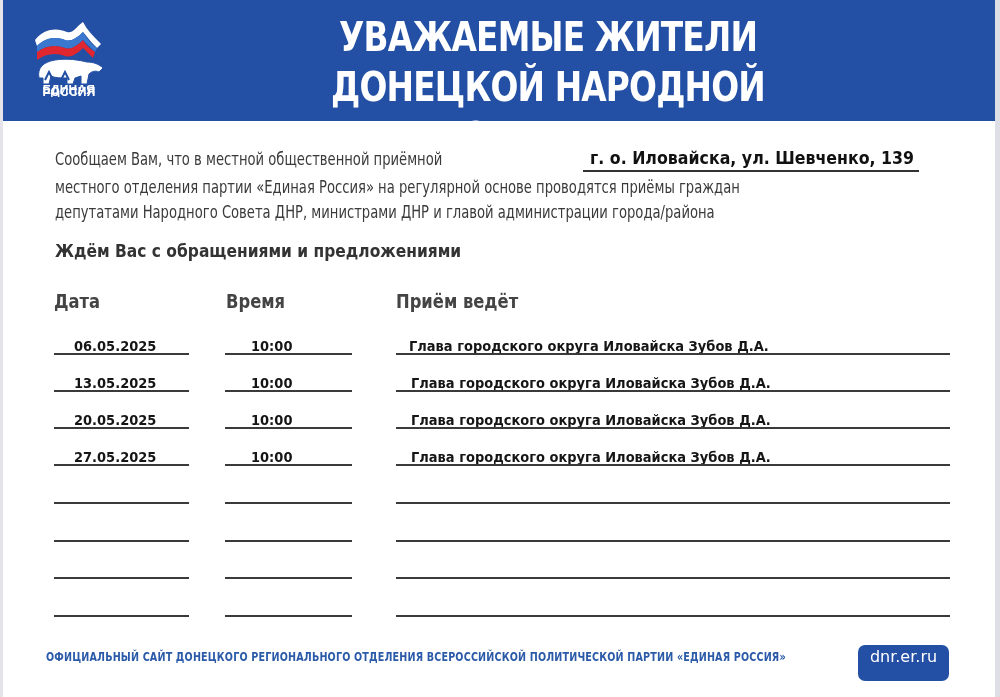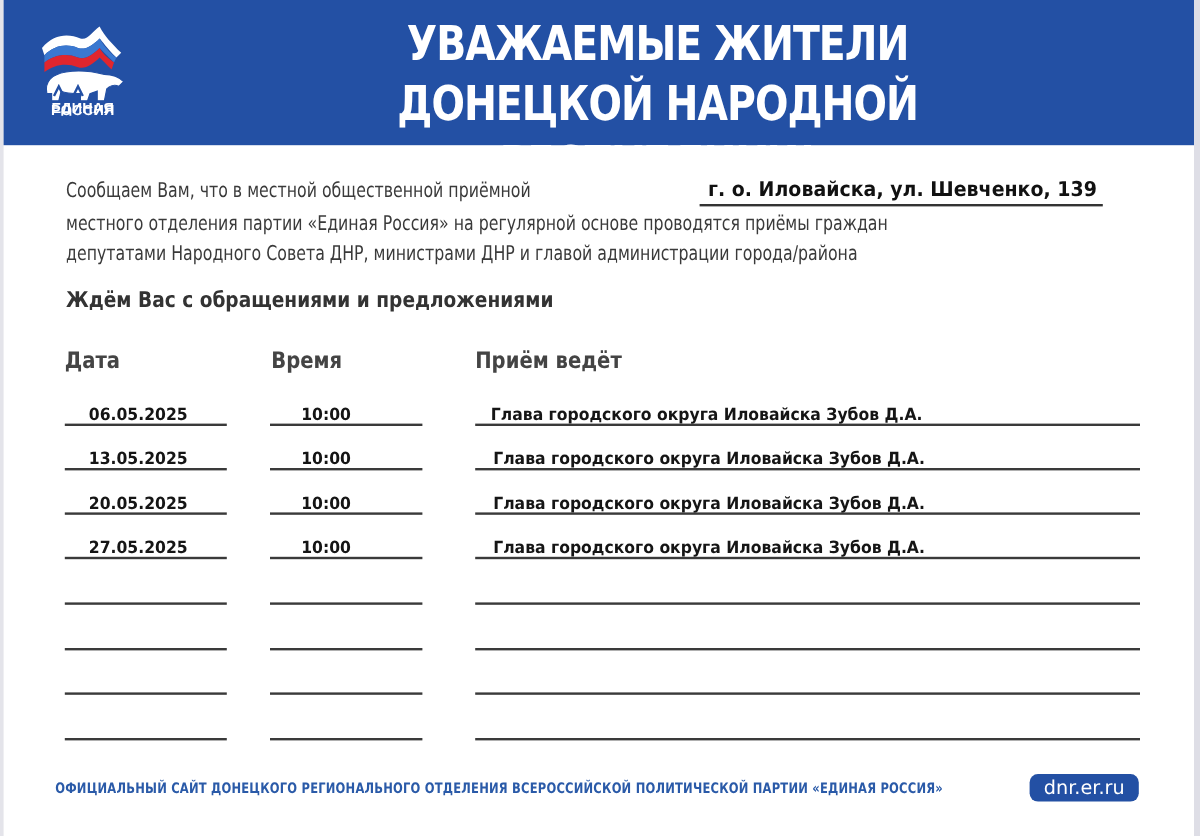--- a/index.html
+++ b/index.html
@@ -33,21 +33,21 @@
 
     .col-head { position: absolute; top: 290px; font-size: 19px; font-weight: bold; color: #444;
       white-space: nowrap; transform: scaleX(0.86); transform-origin: left top; }
 
     .row-line { position: absolute; height: 2px; background: #3a3a3a; }
     .cell-text { position: absolute; font-weight: bold; font-size: 14px; color: #151515; white-space: nowrap;
       transform: scaleX(0.93); transform-origin: left top; }
 
     .footer-text { position: absolute; left: 46px; top: 650px; font-size: 12px; font-weight: bold; color: #2a5aa8;
       white-space: nowrap; transform: scaleX(0.80); transform-origin: left top; letter-spacing: 0.2px; }
-    .footer-badge { position: absolute; left: 858px; top: 645px; width: 91px; height: 23px; background: #2350a4;
+    .footer-badge { position: absolute; left: 858px; top: 645px; width: 91px; height: 36px; background: #2350a4;
       border-radius: 7px; color: #ffffff; font-size: 16px; text-align: center; line-height: 23px; }
   </style>
 </head>
 <body>
 
 <div class="edge-left"></div>
 <div class="edge-right"></div>
 
 <div class="header">
   <div class="logo">

